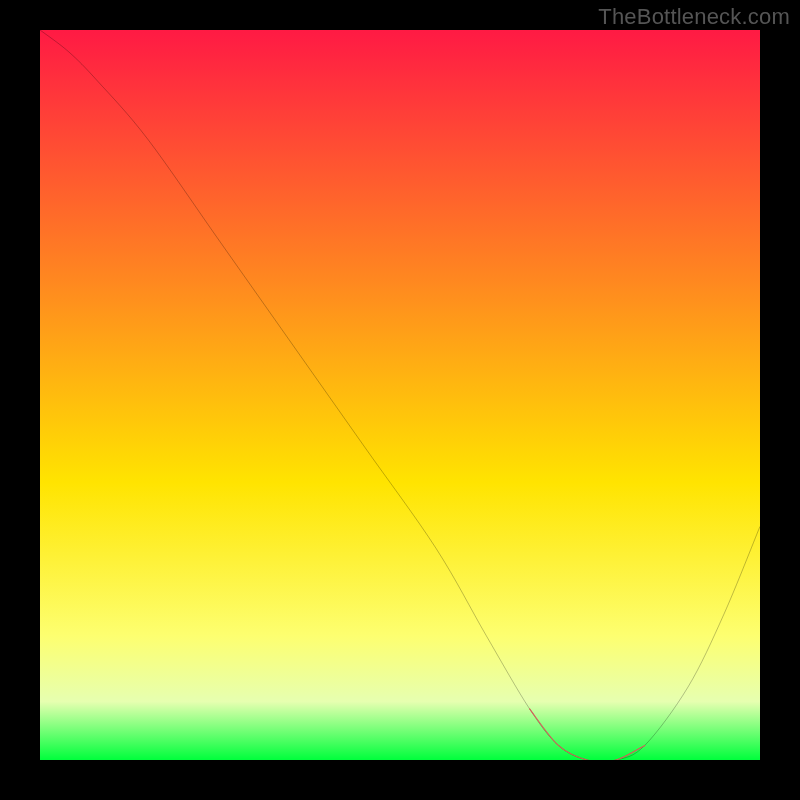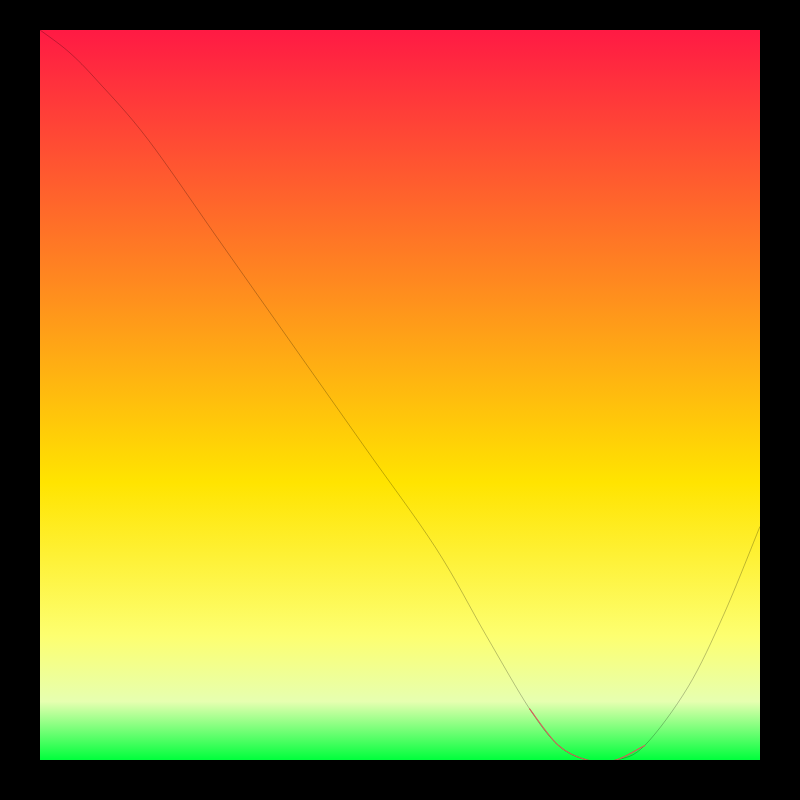--- a/index.html
+++ b/index.html
@@ -32,20 +32,21 @@
     left: 40px;
     top: 30px;
     width: 720px;
     height: 730px;
   }
 </style>
 </head>
 <body>
 <div class="outer">
 
+  <div class="watermark">TheBottleneck.com</div>
 
   <svg class="chart" viewBox="0 0 100 100" preserveAspectRatio="none">
     <defs>
       <linearGradient id="bg-grad" x1="0" y1="0" x2="0" y2="1">
         <stop id="g0" offset="0%" stop-color="#ff1a44"></stop>
         <stop id="g1" offset="35%" stop-color="#ff8a1f"></stop>
         <stop id="g2" offset="62%" stop-color="#ffe400"></stop>
         <stop id="g3" offset="83%" stop-color="#fdff70"></stop>
         <stop id="g4" offset="92%" stop-color="#e6ffb0"></stop>
         <stop id="g5" offset="100%" stop-color="#00ff3c"></stop>

